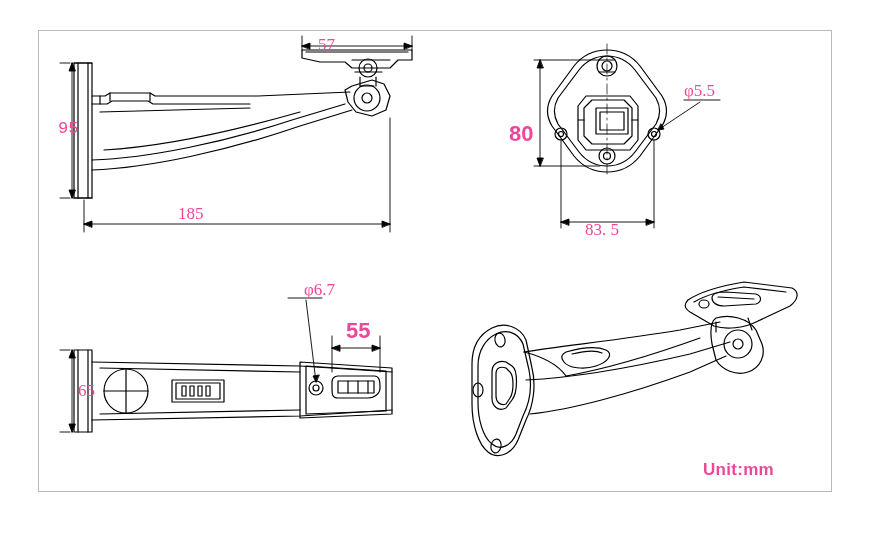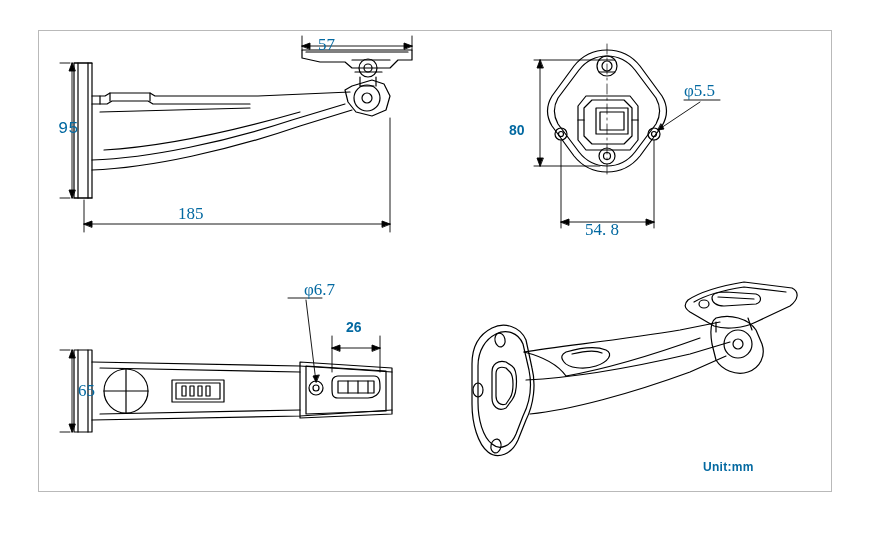--- a/index.html
+++ b/index.html
@@ -27,35 +27,35 @@
   }
   .svg-layer {
     position: absolute;
     left: 0;
     top: 0;
     width: 872px;
     height: 544px;
   }
   .lbl {
     position: absolute;
-    color: #0369a1;
+    color: #ec4899;
     white-space: nowrap;
     line-height: 1;
   }
   .lbl-dim {
     font-size: 17px;
     font-family: "Liberation Serif", serif;
   }
   .lbl-bold {
-    font-size: 14px;
+    font-size: 22px;
     font-weight: bold;
     font-family: "Liberation Sans", sans-serif;
   }
   .lbl-unit {
-    font-size: 12px;
+    font-size: 17px;
     font-weight: bold;
     font-family: "Liberation Sans", sans-serif;
     letter-spacing: 0.3px;
   }
   .lbl-phi {
     font-size: 17px;
     font-family: "Liberation Serif", serif;
   }
 </style>
 </head>
@@ -276,25 +276,25 @@
   </svg>
 
   <div class="lbl lbl-dim" style="left:58px; top:120px;font-family:Liberation Mono, monospace;">95</div>
 
   <div class="lbl lbl-dim" style="left:318px; top:36px;">57</div>
 
   <div class="lbl lbl-dim" style="left:178px; top:205px;">185</div>
 
   <div class="lbl lbl-bold" style="left:509px; top:123px;">80</div>
 
-  <div class="lbl lbl-dim" style="left:585px; top:221px;">54. 8</div>
+  <div class="lbl lbl-dim" style="left:585px; top:221px;">83. 5</div>
 
   <div class="lbl lbl-phi" style="left:684px; top:82px;">φ5.5</div>
 
   <div class="lbl lbl-dim" style="left:55px; top:382px;margin-left:23px;">65</div>
 
   <div class="lbl lbl-phi" style="left:304px; top:281px;">φ6.7</div>
 
-  <div class="lbl lbl-bold" style="left:346px; top:320px;">26</div>
+  <div class="lbl lbl-bold" style="left:346px; top:320px;">55</div>
 
   <div class="lbl lbl-unit" style="left:703px; top:461px;">Unit:mm</div>
 
 </div>
 
 </body></html>

